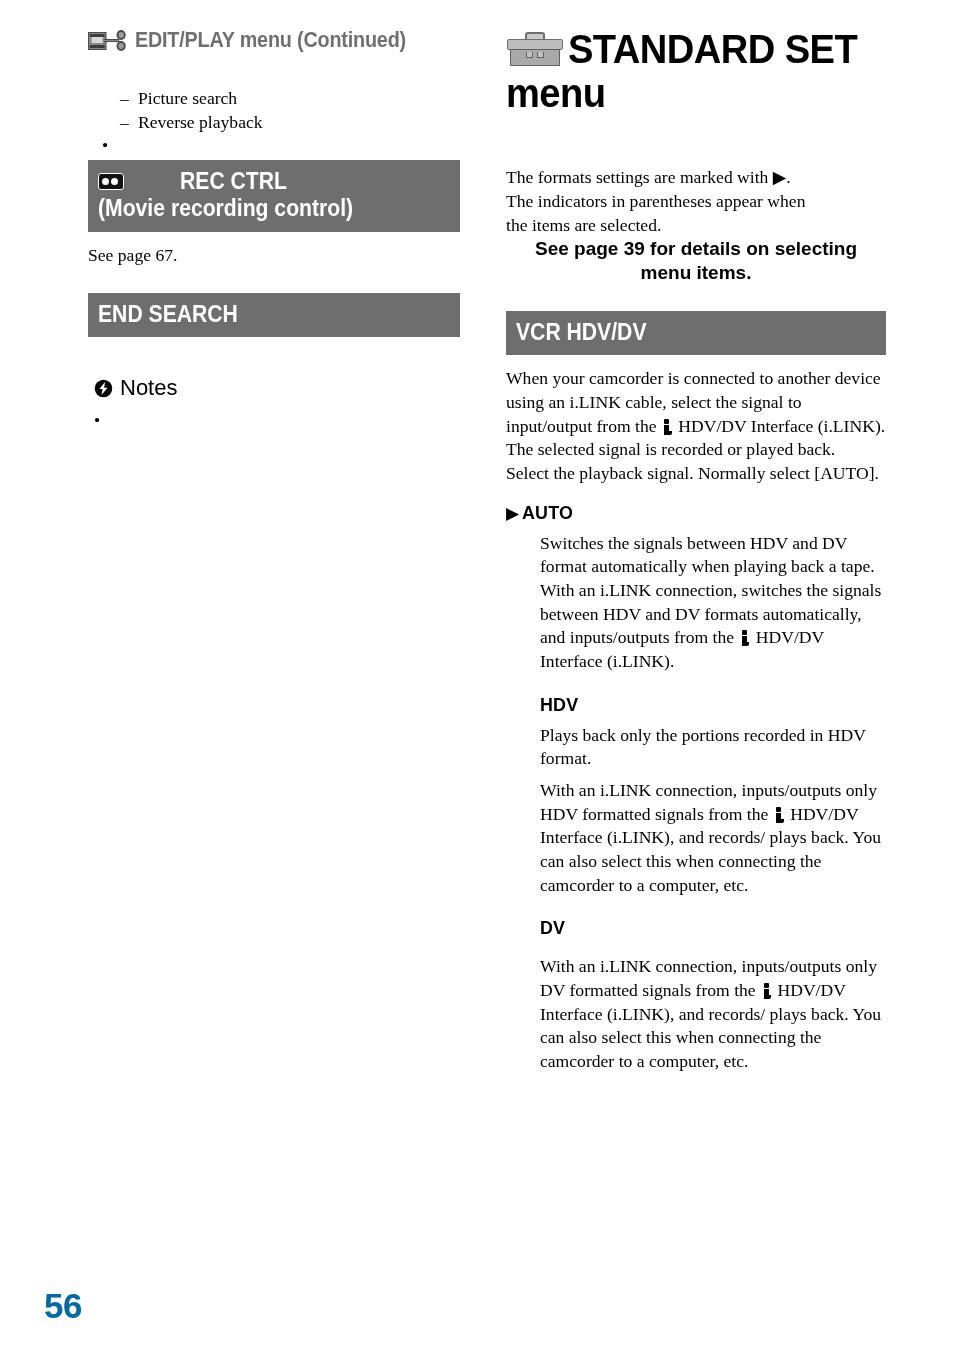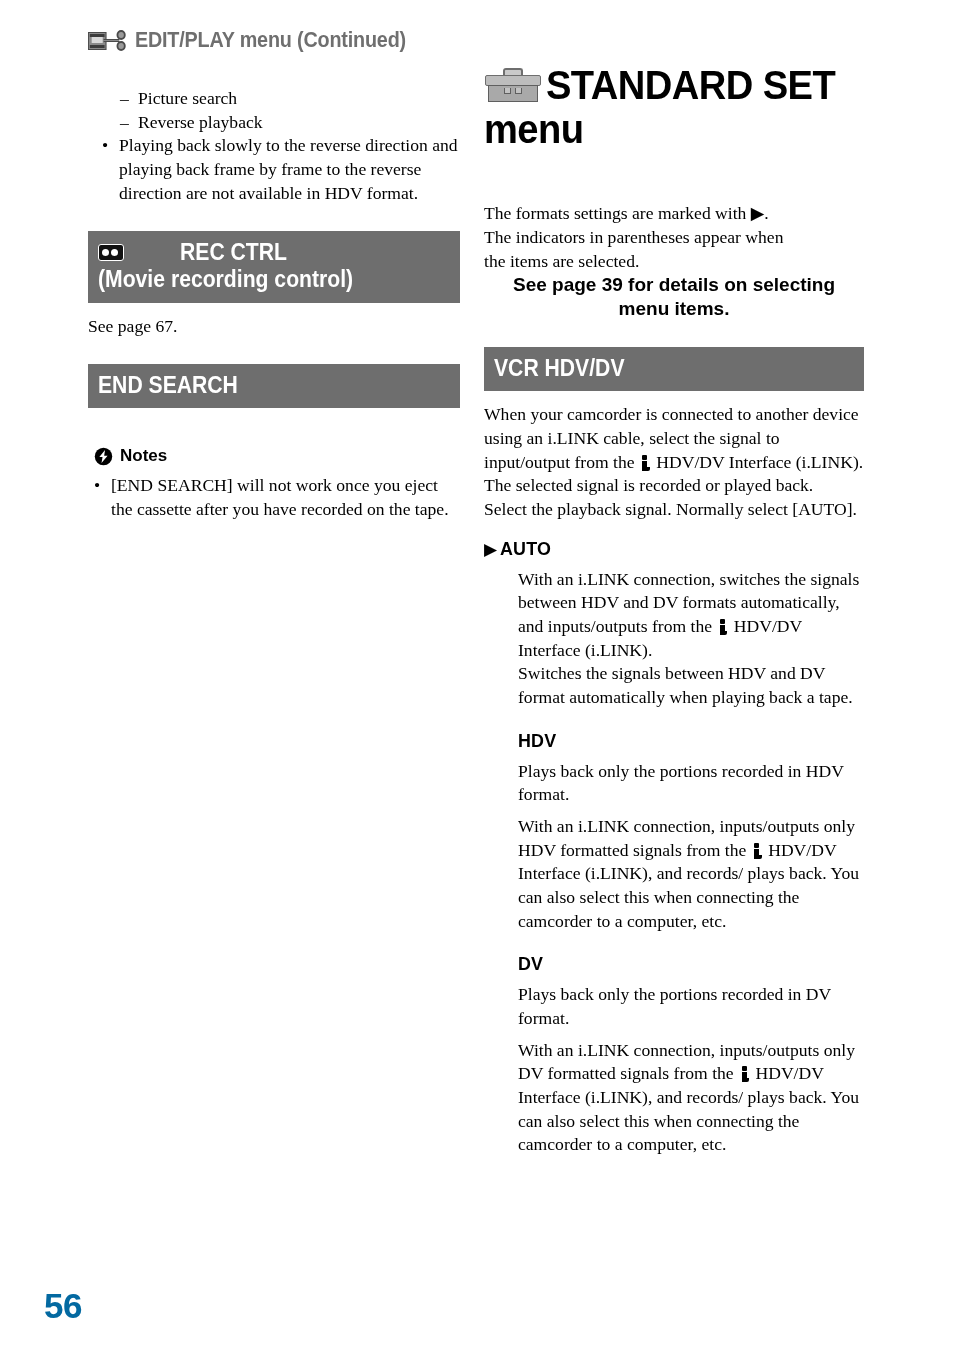--- a/index.html
+++ b/index.html
@@ -8,21 +8,21 @@
     background: #ffffff;
     font-family: "Liberation Serif", "DejaVu Serif", serif;
     color: #000;
     position: relative;
     overflow: hidden;
   }
   .page { position:absolute; inset:0; }
 
   
   .col-left  { position:absolute; left:88px;  top:28px; width:372px; }
-  .col-right { position:absolute; left:484px; top:28px; width:380px;margin-top:36px; }
+  .col-right { position:absolute; left:506px; top:28px; width:380px; }
 
   
   .runhead{
     display:flex; align-items:center; gap:0px;
     font-family:"Liberation Sans Narrow","Liberation Sans",sans-serif;
     font-weight:bold; font-size:21.5px; color:#6f6f6f;
     letter-spacing:-0.2px; white-space:nowrap;
     transform:scaleX(0.92); transform-origin:left center;
   }
   .runhead .label{ margin-left:3px; }
@@ -143,21 +143,21 @@
   .subhead .sq{ display:block; transform:scaleX(0.95); transform-origin:left center; }
   .seepage{
     font-family:"Liberation Sans","DejaVu Sans",sans-serif;
     font-weight:bold; font-size:19px; line-height:1.26;text-align:center;
   }
 
   
   .notes-head{ display:flex; align-items:center; gap:7px; }
   .notes-head .txt{
     font-family:"Liberation Sans","DejaVu Sans",sans-serif;
-    font-weight:bold; font-size:17px;
+    font-weight:normal; font-size:22px;
   }
   .bolt-icon{ width:19px; height:19px; flex:none; }
 
   
   .ilink{
     display:inline-block; width:9px; height:16px; position:relative;
     vertical-align:-3px; margin:0 2px;
   }
   .ilink .dot{
     position:absolute; left:1.5px; top:0px; width:5px; height:5px;
@@ -205,21 +205,20 @@
       </p>
       <p class="li li-dash">
         <span class="mk">–</span>
         <span>Reverse playback</span>
       </p>
     </div>
 
     <div class="body" style="padding-left:14px">
       <p class="li">
         <span class="mk">•</span>
-        <span>Playing back slowly to the reverse direction and playing back frame by frame to the reverse direction are not available in HDV format.</span>
       </p>
     </div>
 
     <div class="sp-26"></div>
 
     <div class="bar">
       <div class="row">
         <span class="cassette">
           <span class="reel l"></span>
             <span class="reel r"></span>
@@ -251,21 +250,20 @@
         <path d="M11.6 3.2 L5.6 10.6 L9.0 10.6 L7.9 16.8 L14.3 9.1 L10.7 9.1 Z" fill="#fff"></path>
       </svg>
       <span class="txt">Notes</span>
     </div>
 
     <div class="sp-8"></div>
 
     <div class="body" style="padding-left:6px">
       <p class="li">
         <span class="mk">•</span>
-        <span>[END SEARCH] will not work once you eject the cassette after you have recorded on the tape.</span>
       </p>
     </div>
 
   </div>
 
   <div class="col-right">
 
     <div class="chapter">
       <div class="line1">
         <span class="toolbox">
@@ -315,26 +313,26 @@
 
     <div class="sp-16"></div>
 
     <div>
       <div class="sublabel-row">
         <span class="tri">▶</span>
         <span class="sublabel">AUTO</span>
       </div>
       <div class="sp-8"></div>
       <div class="body indent2">
+        <p>Switches the signals between HDV and DV format automatically when playing back a tape.</p>
         <p>
           <span>With an i.LINK connection, switches the signals between HDV and DV formats automatically, and inputs/outputs from the</span>
           <span class="ilink"><span class="dot"></span><span class="stem"></span><span class="tail"></span></span>
           <span>HDV/DV Interface (i.LINK).</span>
         </p>
-        <p>Switches the signals between HDV and DV format automatically when playing back a tape.</p>
       </div>
     </div>
 
     <div class="sp-20"></div>
 
     <div class="indent2">
       <div class="sublabel">HDV</div>
       <div class="sp-8"></div>
       <div class="body">
         <p>Plays back only the portions recorded in HDV format.</p>
@@ -346,21 +344,20 @@
         </p>
       </div>
     </div>
 
     <div class="sp-20"></div>
 
     <div class="indent2">
       <div class="sublabel">DV</div>
       <div class="sp-8"></div>
       <div class="body">
-        <p>Plays back only the portions recorded in DV format.</p>
         <div class="sp-8"></div>
         <p>
           <span>With an i.LINK connection, inputs/outputs only DV formatted signals from the</span>
           <span class="ilink"><span class="dot"></span><span class="stem"></span><span class="tail"></span></span>
           <span>HDV/DV Interface (i.LINK), and records/ plays back. You can also select this when connecting the camcorder to a computer, etc.</span>
         </p>
       </div>
     </div>
 
   </div>

